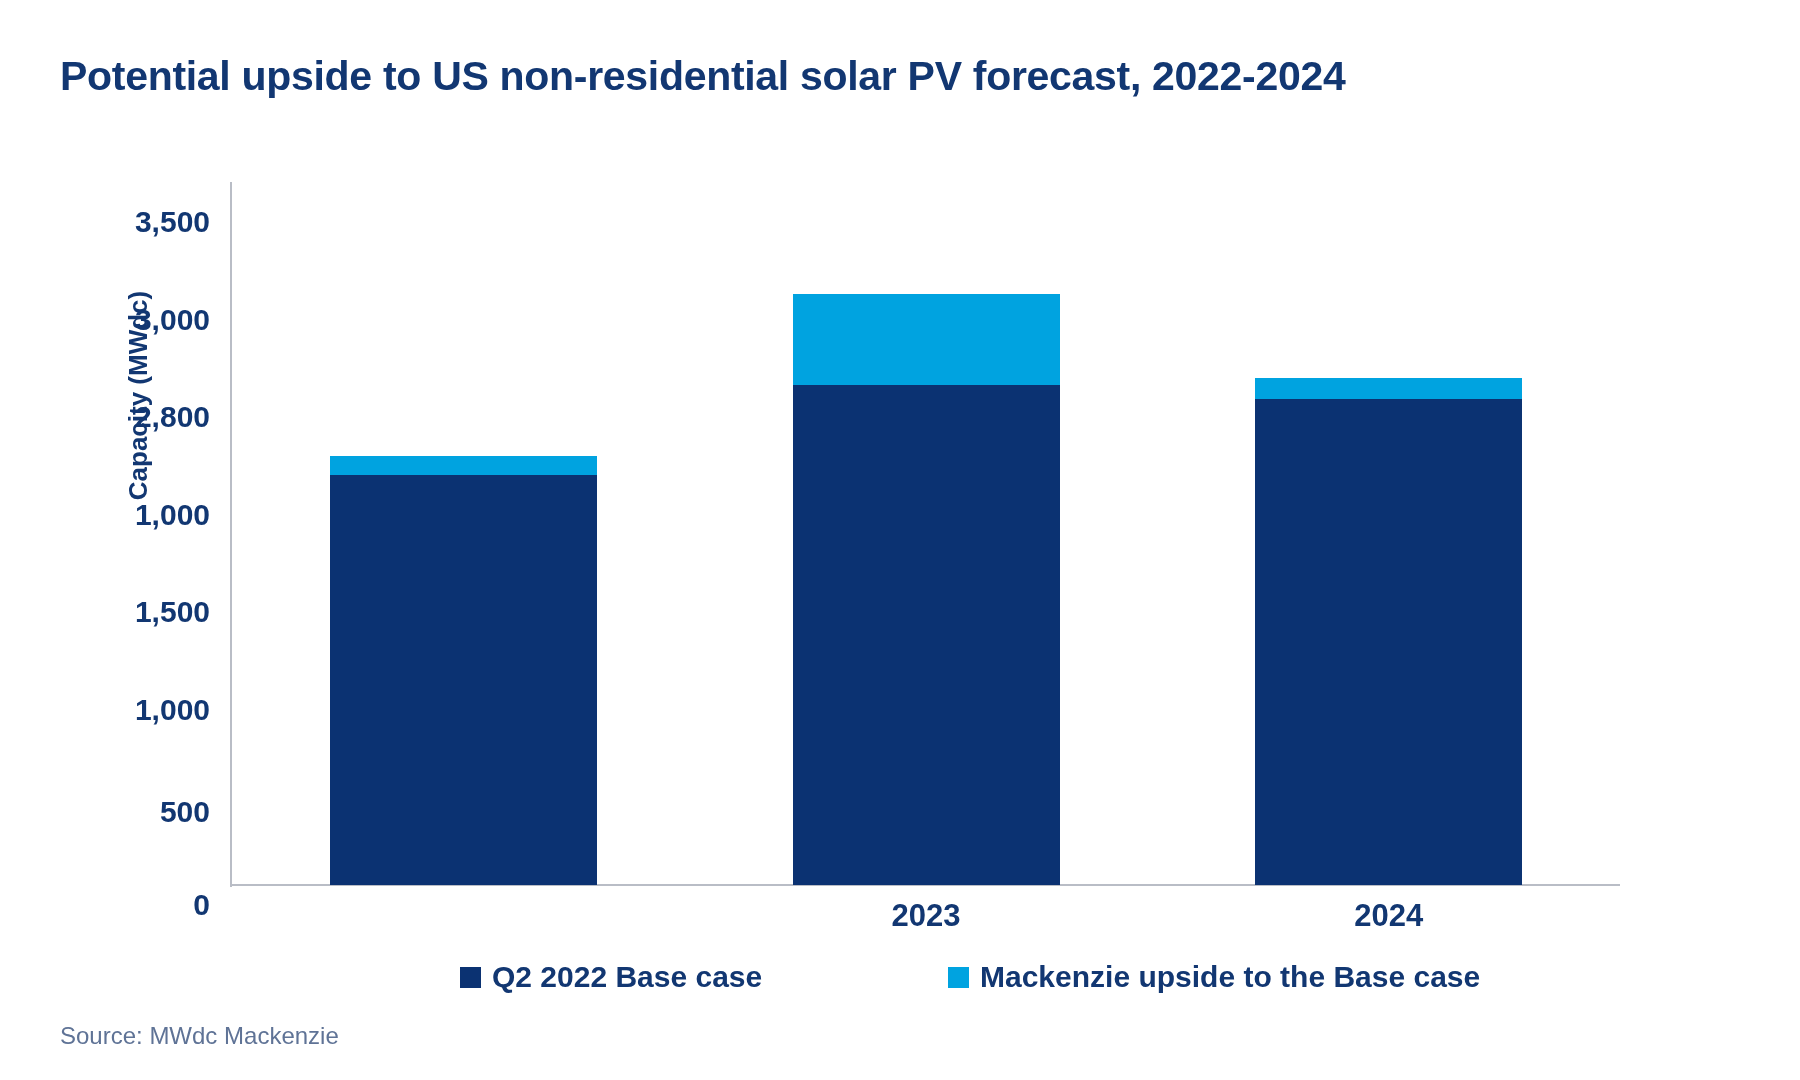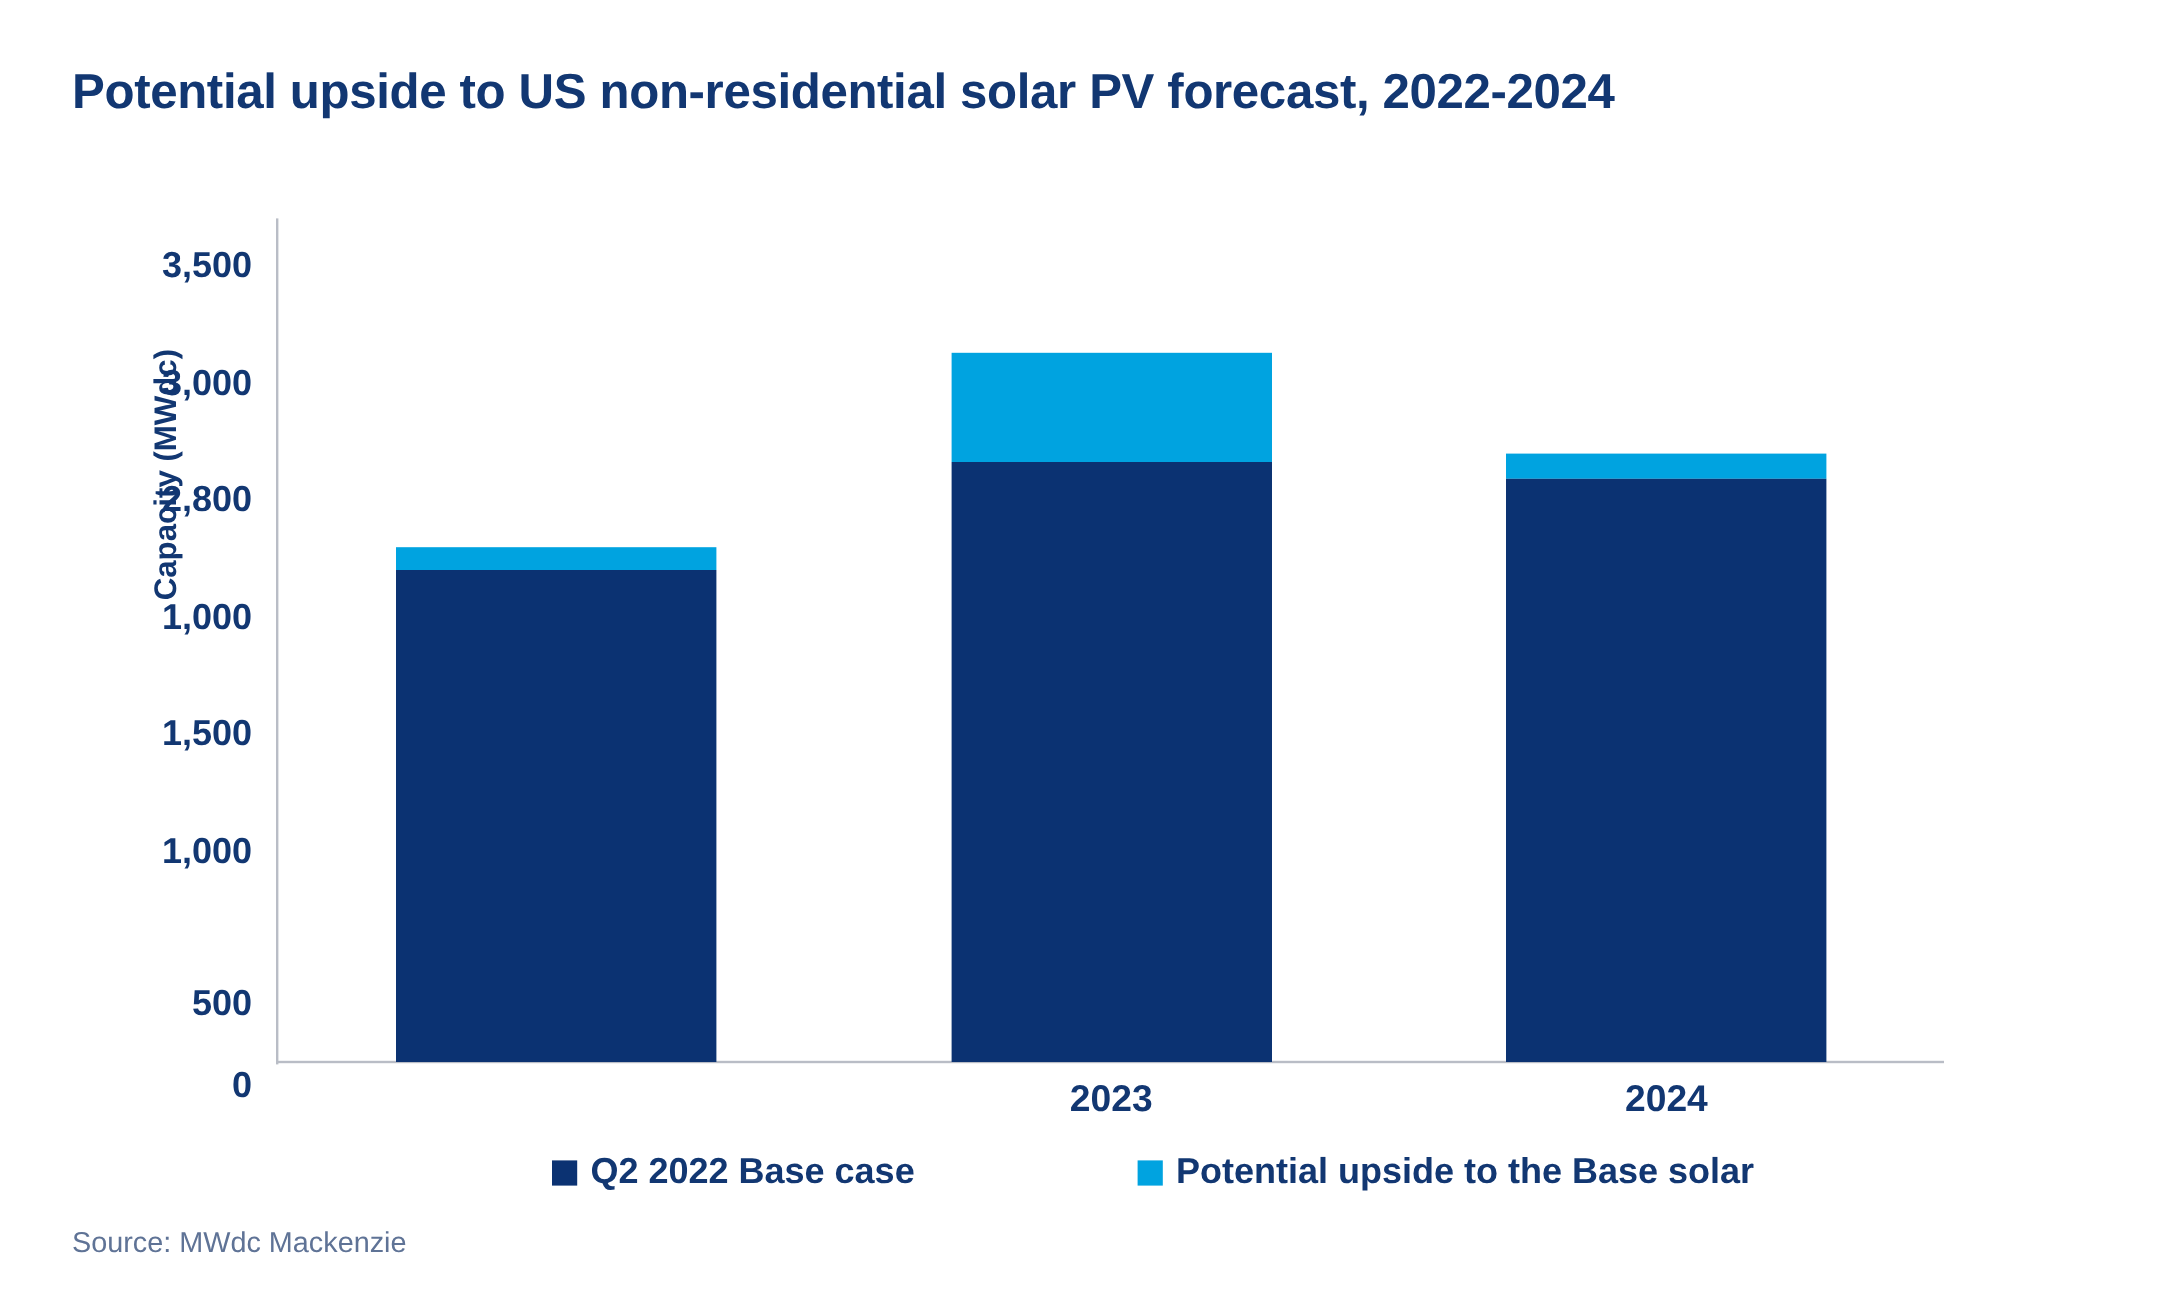--- a/index.html
+++ b/index.html
@@ -169,21 +169,21 @@
 
   <div class="y-axis-title">Capacity (MWdc)</div>
 
   <div class="y-ticks-col" id="y-ticks">
       <div class="y-tick" style="top: 202px;">3,500</div>
       <div class="y-tick" style="top: 299.571px;">3,000</div>
       <div class="y-tick" style="top: 397.143px;">2,800</div>
       <div class="y-tick" style="top: 494.714px;">1,000</div>
       <div class="y-tick" style="top: 592.286px;">1,500</div>
       <div class="y-tick" style="top: 689.857px;">1,000</div>
-      <div class="y-tick" style="top: 817px;">500</div>
+      <div class="y-tick" style="top: 792px;">500</div>
       <div class="y-tick" style="top: 885px;">0</div>
     </div>
 
   <div class="bars-layer" id="bars-layer">
       <div class="bar-group" style="left: 330px; width: 267px; top: 455.686px; height: 429.314px;">
         <div class="bar-seg upside" title="Potential upside to the Base case 2022: 100" style="top: 0px; height: 19.5143px; background: rgb(0, 163, 224);"></div>
         <div class="bar-seg base" title="Q2 2022 Base case 2022: 2100" style="top: 19.5143px; height: 409.8px; background: rgb(11, 50, 114);"></div>
       </div>
       <div class="bar-group" style="left: 793px; width: 267px; top: 293.717px; height: 591.283px;">
         <div class="bar-seg upside" title="Potential upside to the Base case 2023: 470" style="top: 0px; height: 91.7171px; background: rgb(0, 163, 224);"></div>
@@ -200,19 +200,19 @@
       <div class="x-tick" style="left: 1238.67px;">2024</div>
     </div>
 
   <div class="legend" id="legend">
       <div class="legend-item" style="left: 198px; top: 0px; padding-left: 32px;">
         <span class="legend-swatch" style="background: rgb(11, 50, 114);"></span>
         <span class="legend-label">Q2 2022 Base case</span>
       </div>
       <div class="legend-item" style="left: 718px; top: 0px;">
         <span class="legend-swatch" style="background: rgb(0, 163, 224);"></span>
-        <span class="legend-label">Potential upside to the Base solar</span>
+        <span class="legend-label">Mackenzie upside to the Base case</span>
       </div>
     </div>
 
   <div class="source-note">Source: MWdc Mackenzie</div>
 
 </div>
 
 </body></html>

